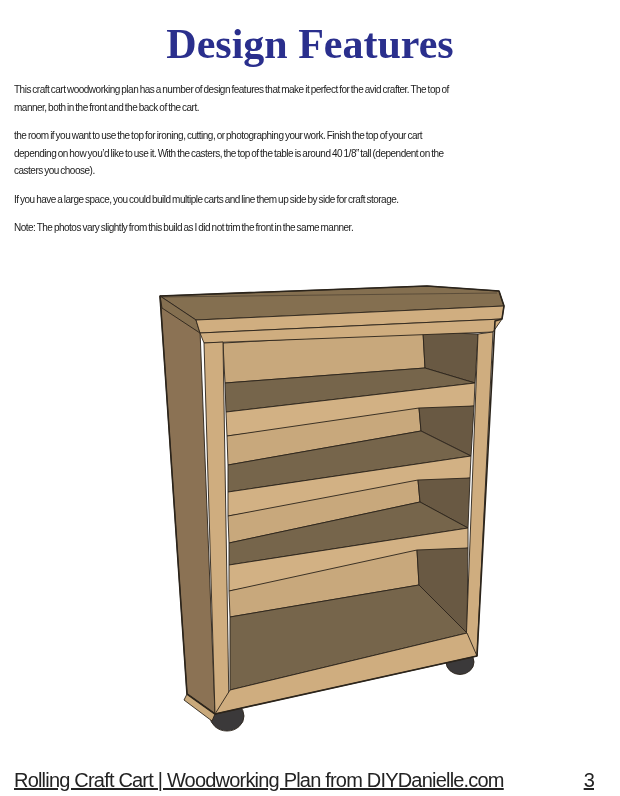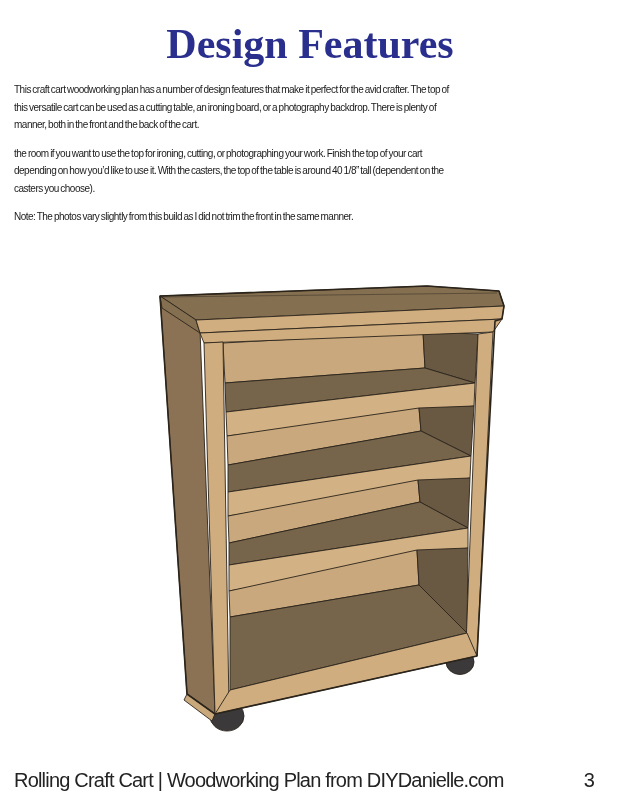--- a/index.html
+++ b/index.html
@@ -47,39 +47,42 @@
   }
   .footer{
     position:absolute;
     left:14px;right:26px;top:769px;
     font-size:20px;
     letter-spacing:-0.8px;
     color:#232323;
     display:flex;
     justify-content:space-between;
     align-items:baseline;
+    text-decoration:underline;
   }
 </style>
 </head>
 <body>
 
 <div class="page">
 
   <h1 class="title">Design Features</h1>
 
   <div class="content">
     <div class="para">
       <div class="line">This craft cart woodworking plan has a number of design features that make it perfect for the avid crafter. The top of</div>
-      <div class="line">this versatile cart can be used as a cutting table, an ironing board, or a photography backdrop. There is plenty of</div>
       <div class="line">manner, both in the front and the back of the cart.</div>
     </div>
     <div class="para">
       <div class="line">the room if you want to use the top for ironing, cutting, or photographing your work. Finish the top of your cart</div>
       <div class="line">depending on how you’d like to use it. With the casters, the top of the table is around 40 1/8” tall (dependent on the</div>
       <div class="line">casters you choose).</div>
+    </div>
+    <div class="para">
+      <div class="line">If you have a large space, you could build multiple carts and line them up side by side for craft storage.</div>
     </div>
     <div class="para">
       <div class="line">Note: The photos vary slightly from this build as I did not trim the front in the same manner.</div>
     </div>
   </div>
 
   <div class="illustration">
     <svg viewBox="0 0 380 470" xmlns="http://www.w3.org/2000/svg">
 
       <ellipse cx="97" cy="436" rx="17" ry="15" fill="#3b393a"></ellipse>

